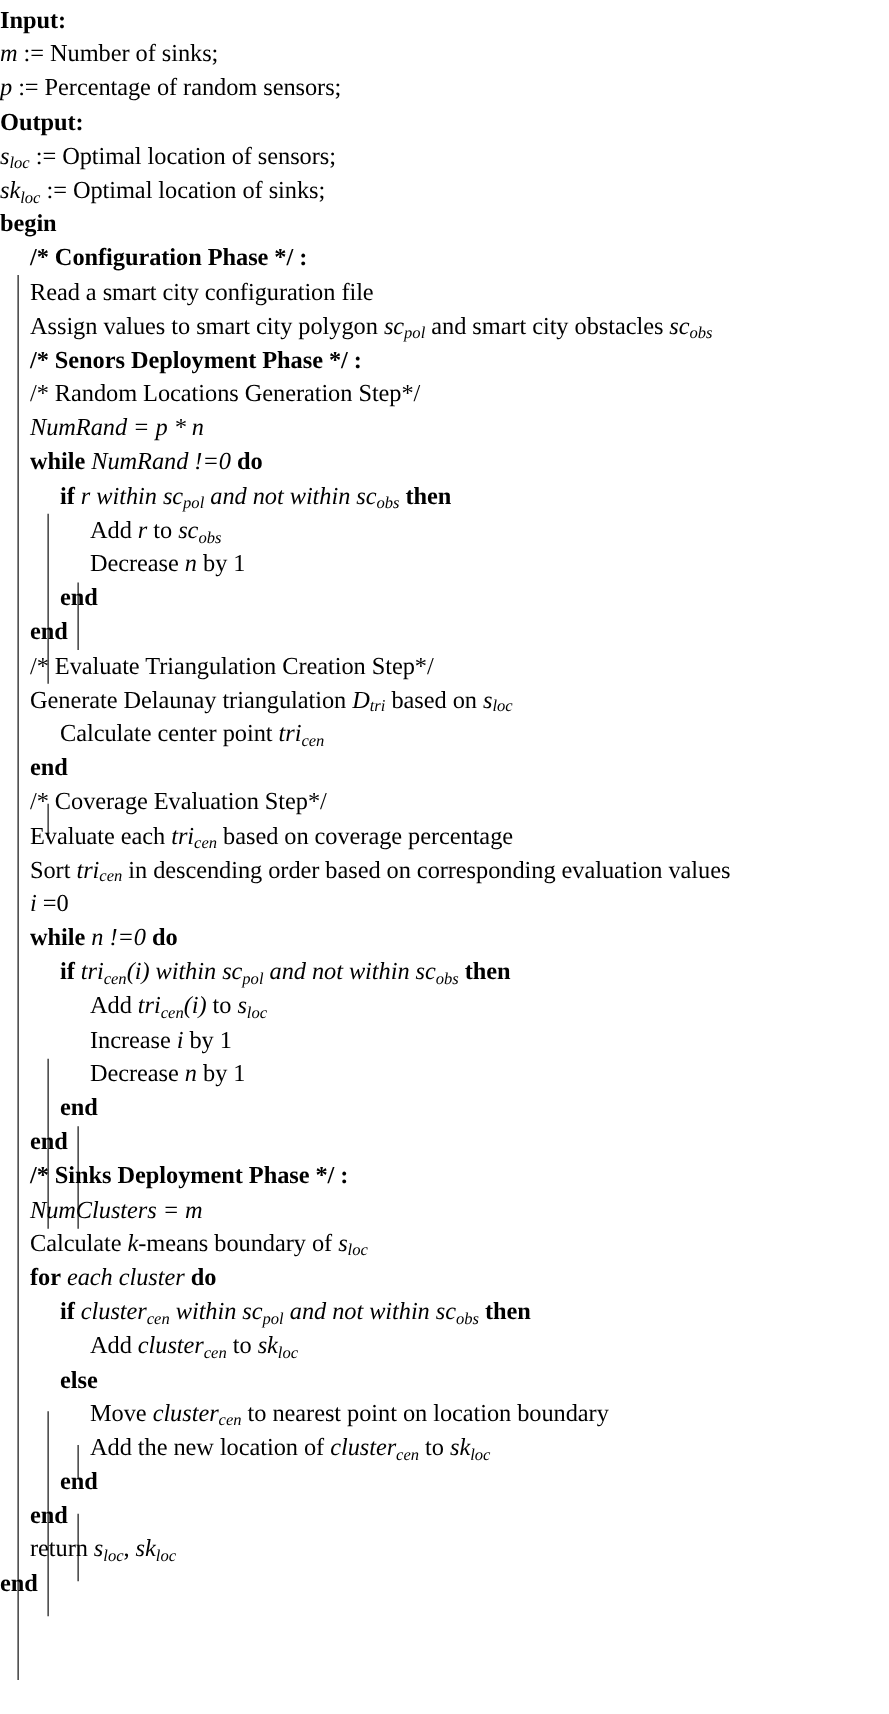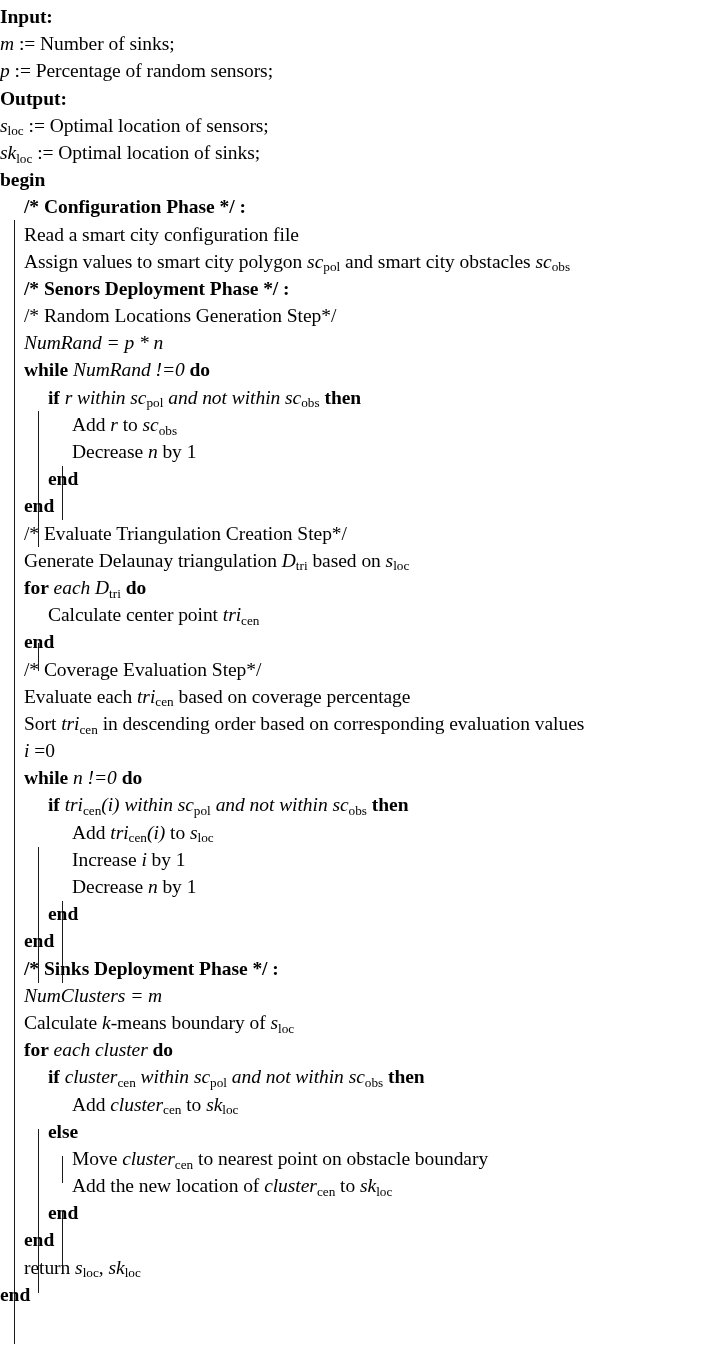--- a/index.html
+++ b/index.html
@@ -42,20 +42,21 @@
     left: 0;
   }
 
   b, .kw {
     font-weight: bold;
   }
   i, .var {
     font-style: italic;
   }
   .sub {
+    font-style: italic;
     font-size: 0.68em;
     vertical-align: -0.28em;
     letter-spacing: 0;
     margin-top: 11px;
   }
   .cmt-bold {
     font-weight: bold;
   }
   .cmt {
     font-weight: normal;
@@ -188,26 +189,20 @@
     <span class="cmt">/* Evaluate Triangulation Creation Step*/</span>
   </div>
 
   <div class="line lv1">
     <span>Generate Delaunay triangulation</span>
     <i>D</i><span class="sub">tri</span>
     <span>based on</span>
     <i>s</i><span class="sub">loc</span>
   </div>
 
-  <div class="line lv1">
-    <b>for</b>
-    <i>each</i>
-    <i>D</i><span class="sub">tri</span>
-    <b>do</b>
-  </div>
 
   <div class="line lv2">
     <span>Calculate center point</span>
     <i>tri</i><span class="sub">cen</span>
   </div>
 
   <div class="line lv1">
     <b>end</b>
   </div>
 
@@ -314,21 +309,21 @@
     <i>sk</i><span class="sub">loc</span>
   </div>
 
   <div class="line lv2">
     <b>else</b>
   </div>
 
   <div class="line lv3">
     <span>Move</span>
     <i>cluster</i><span class="sub">cen</span>
-    <span>to nearest point on obstacle boundary</span>
+    <span>to nearest point on location boundary</span>
   </div>
 
   <div class="line lv3">
     <span>Add the new location of</span>
     <i>cluster</i><span class="sub">cen</span>
     <span>to</span>
     <i>sk</i><span class="sub">loc</span>
   </div>
 
   <div class="line lv2">

